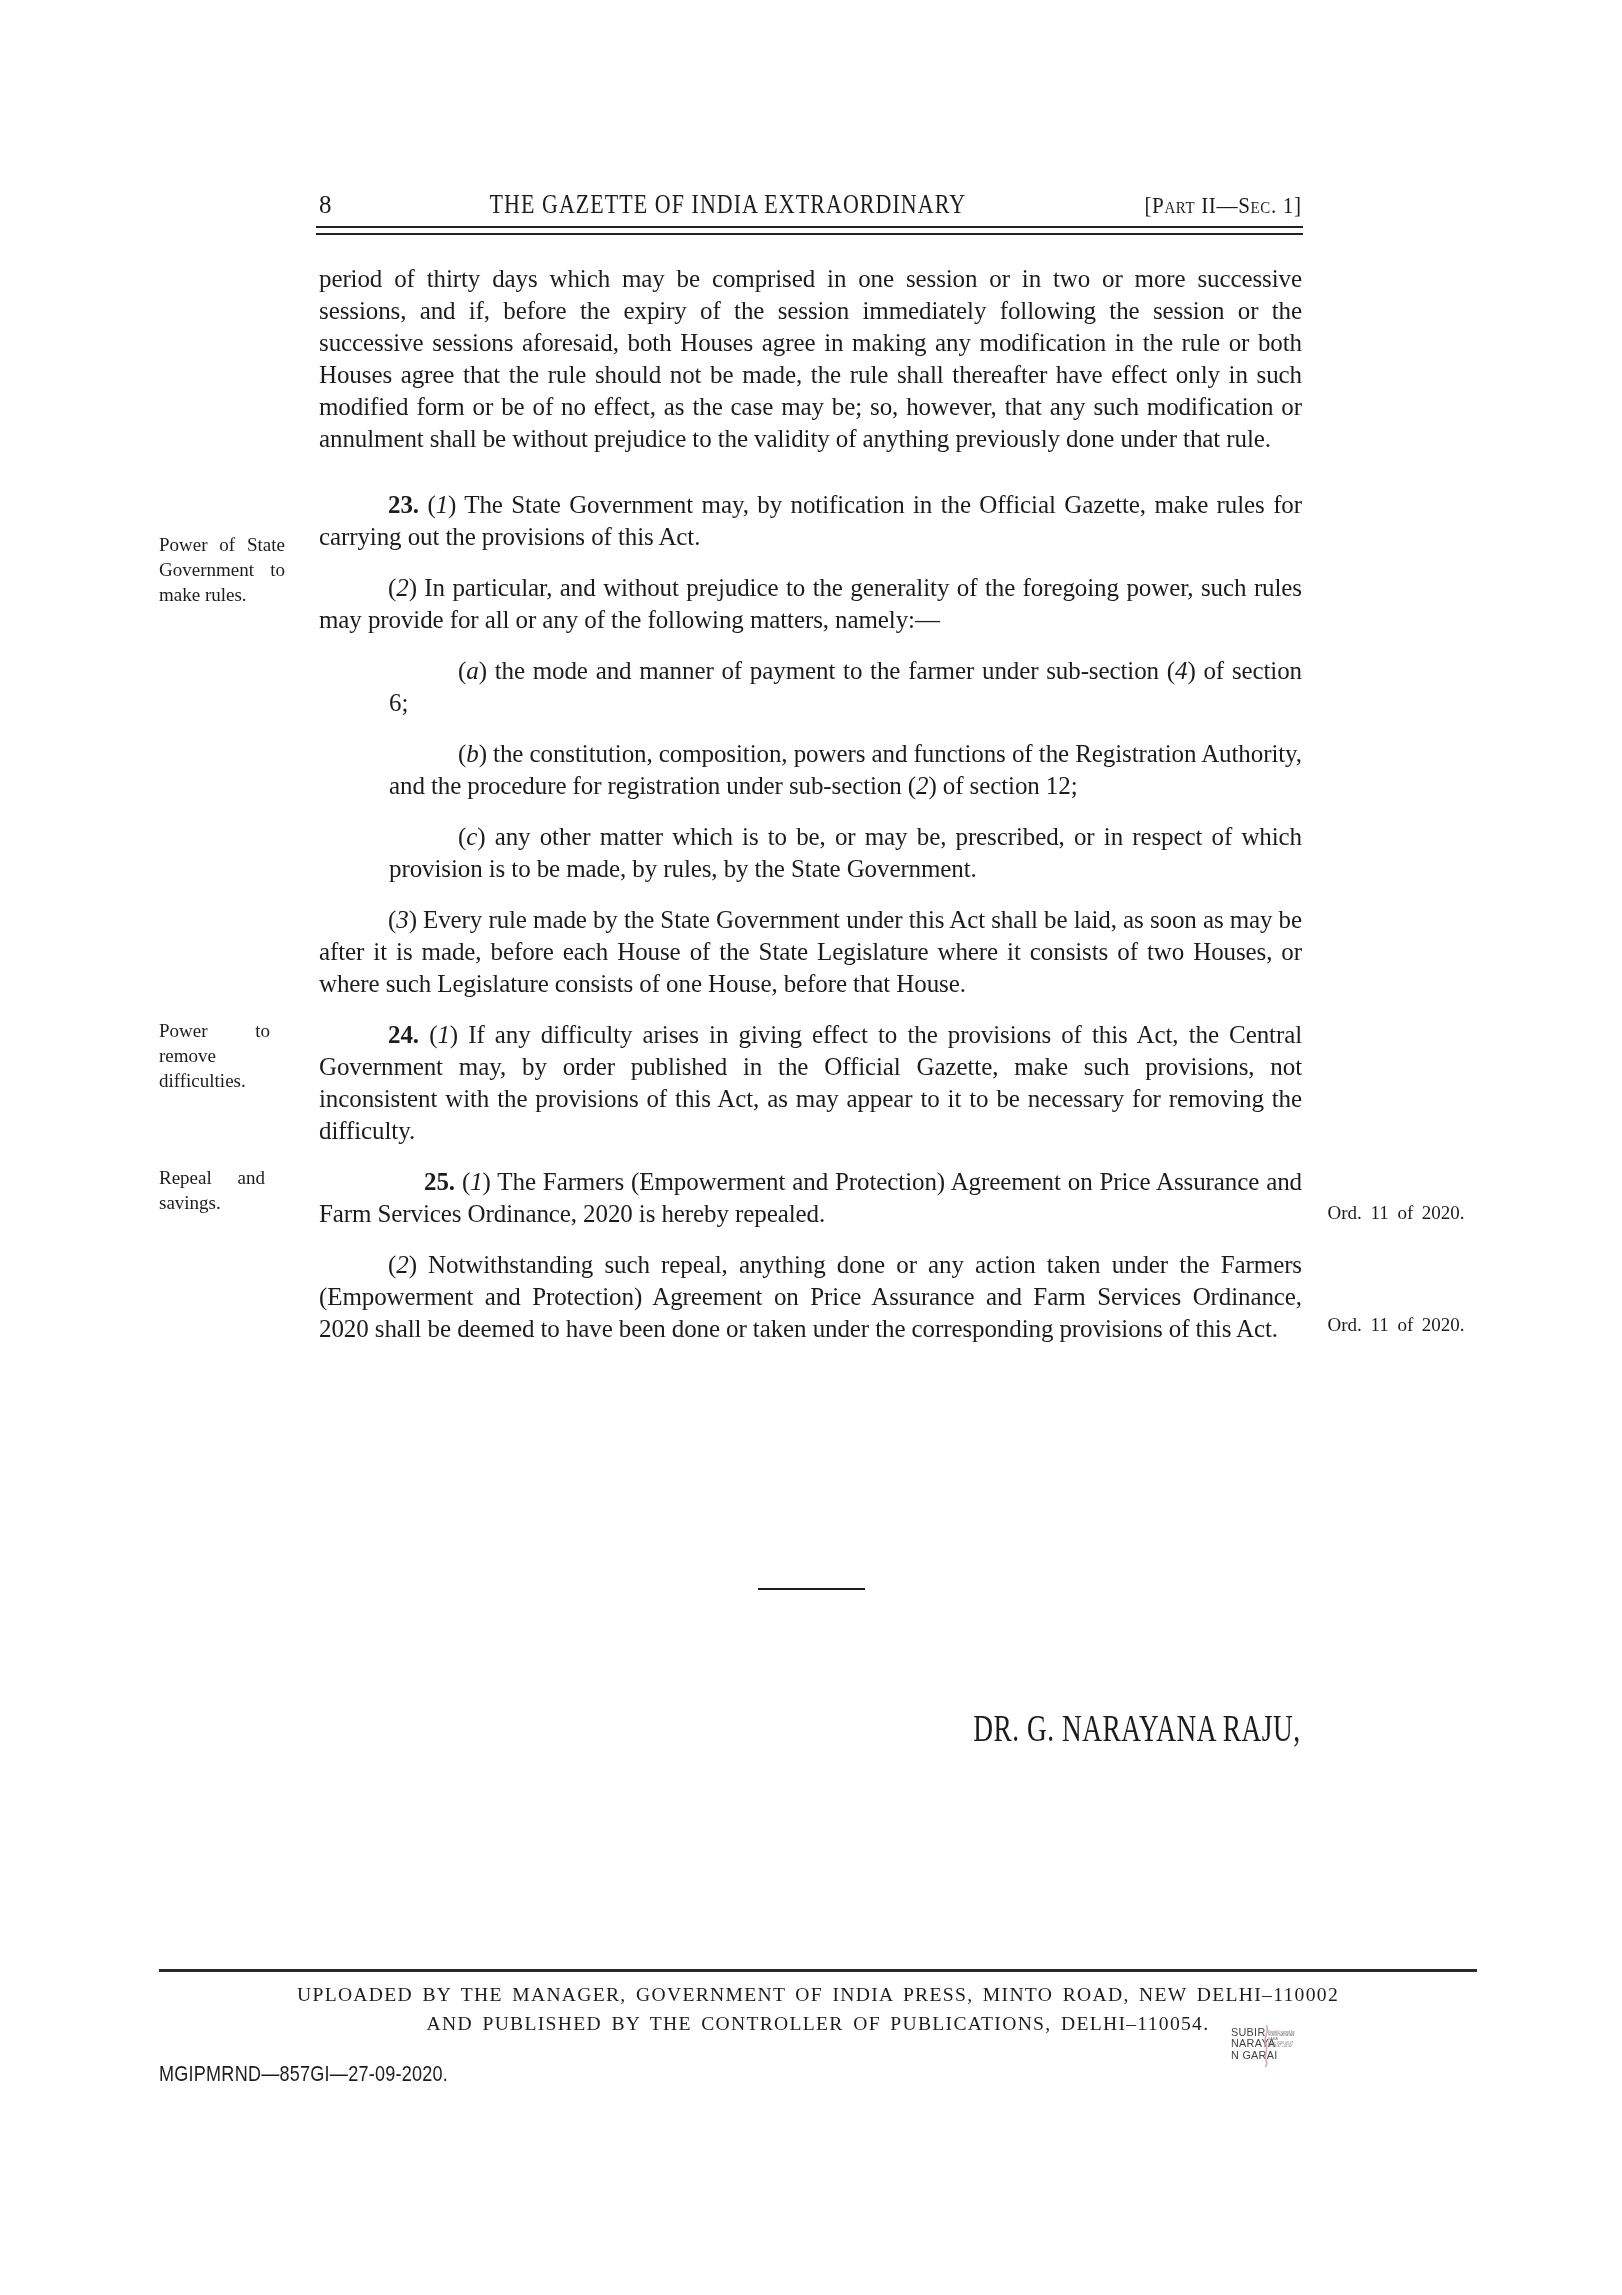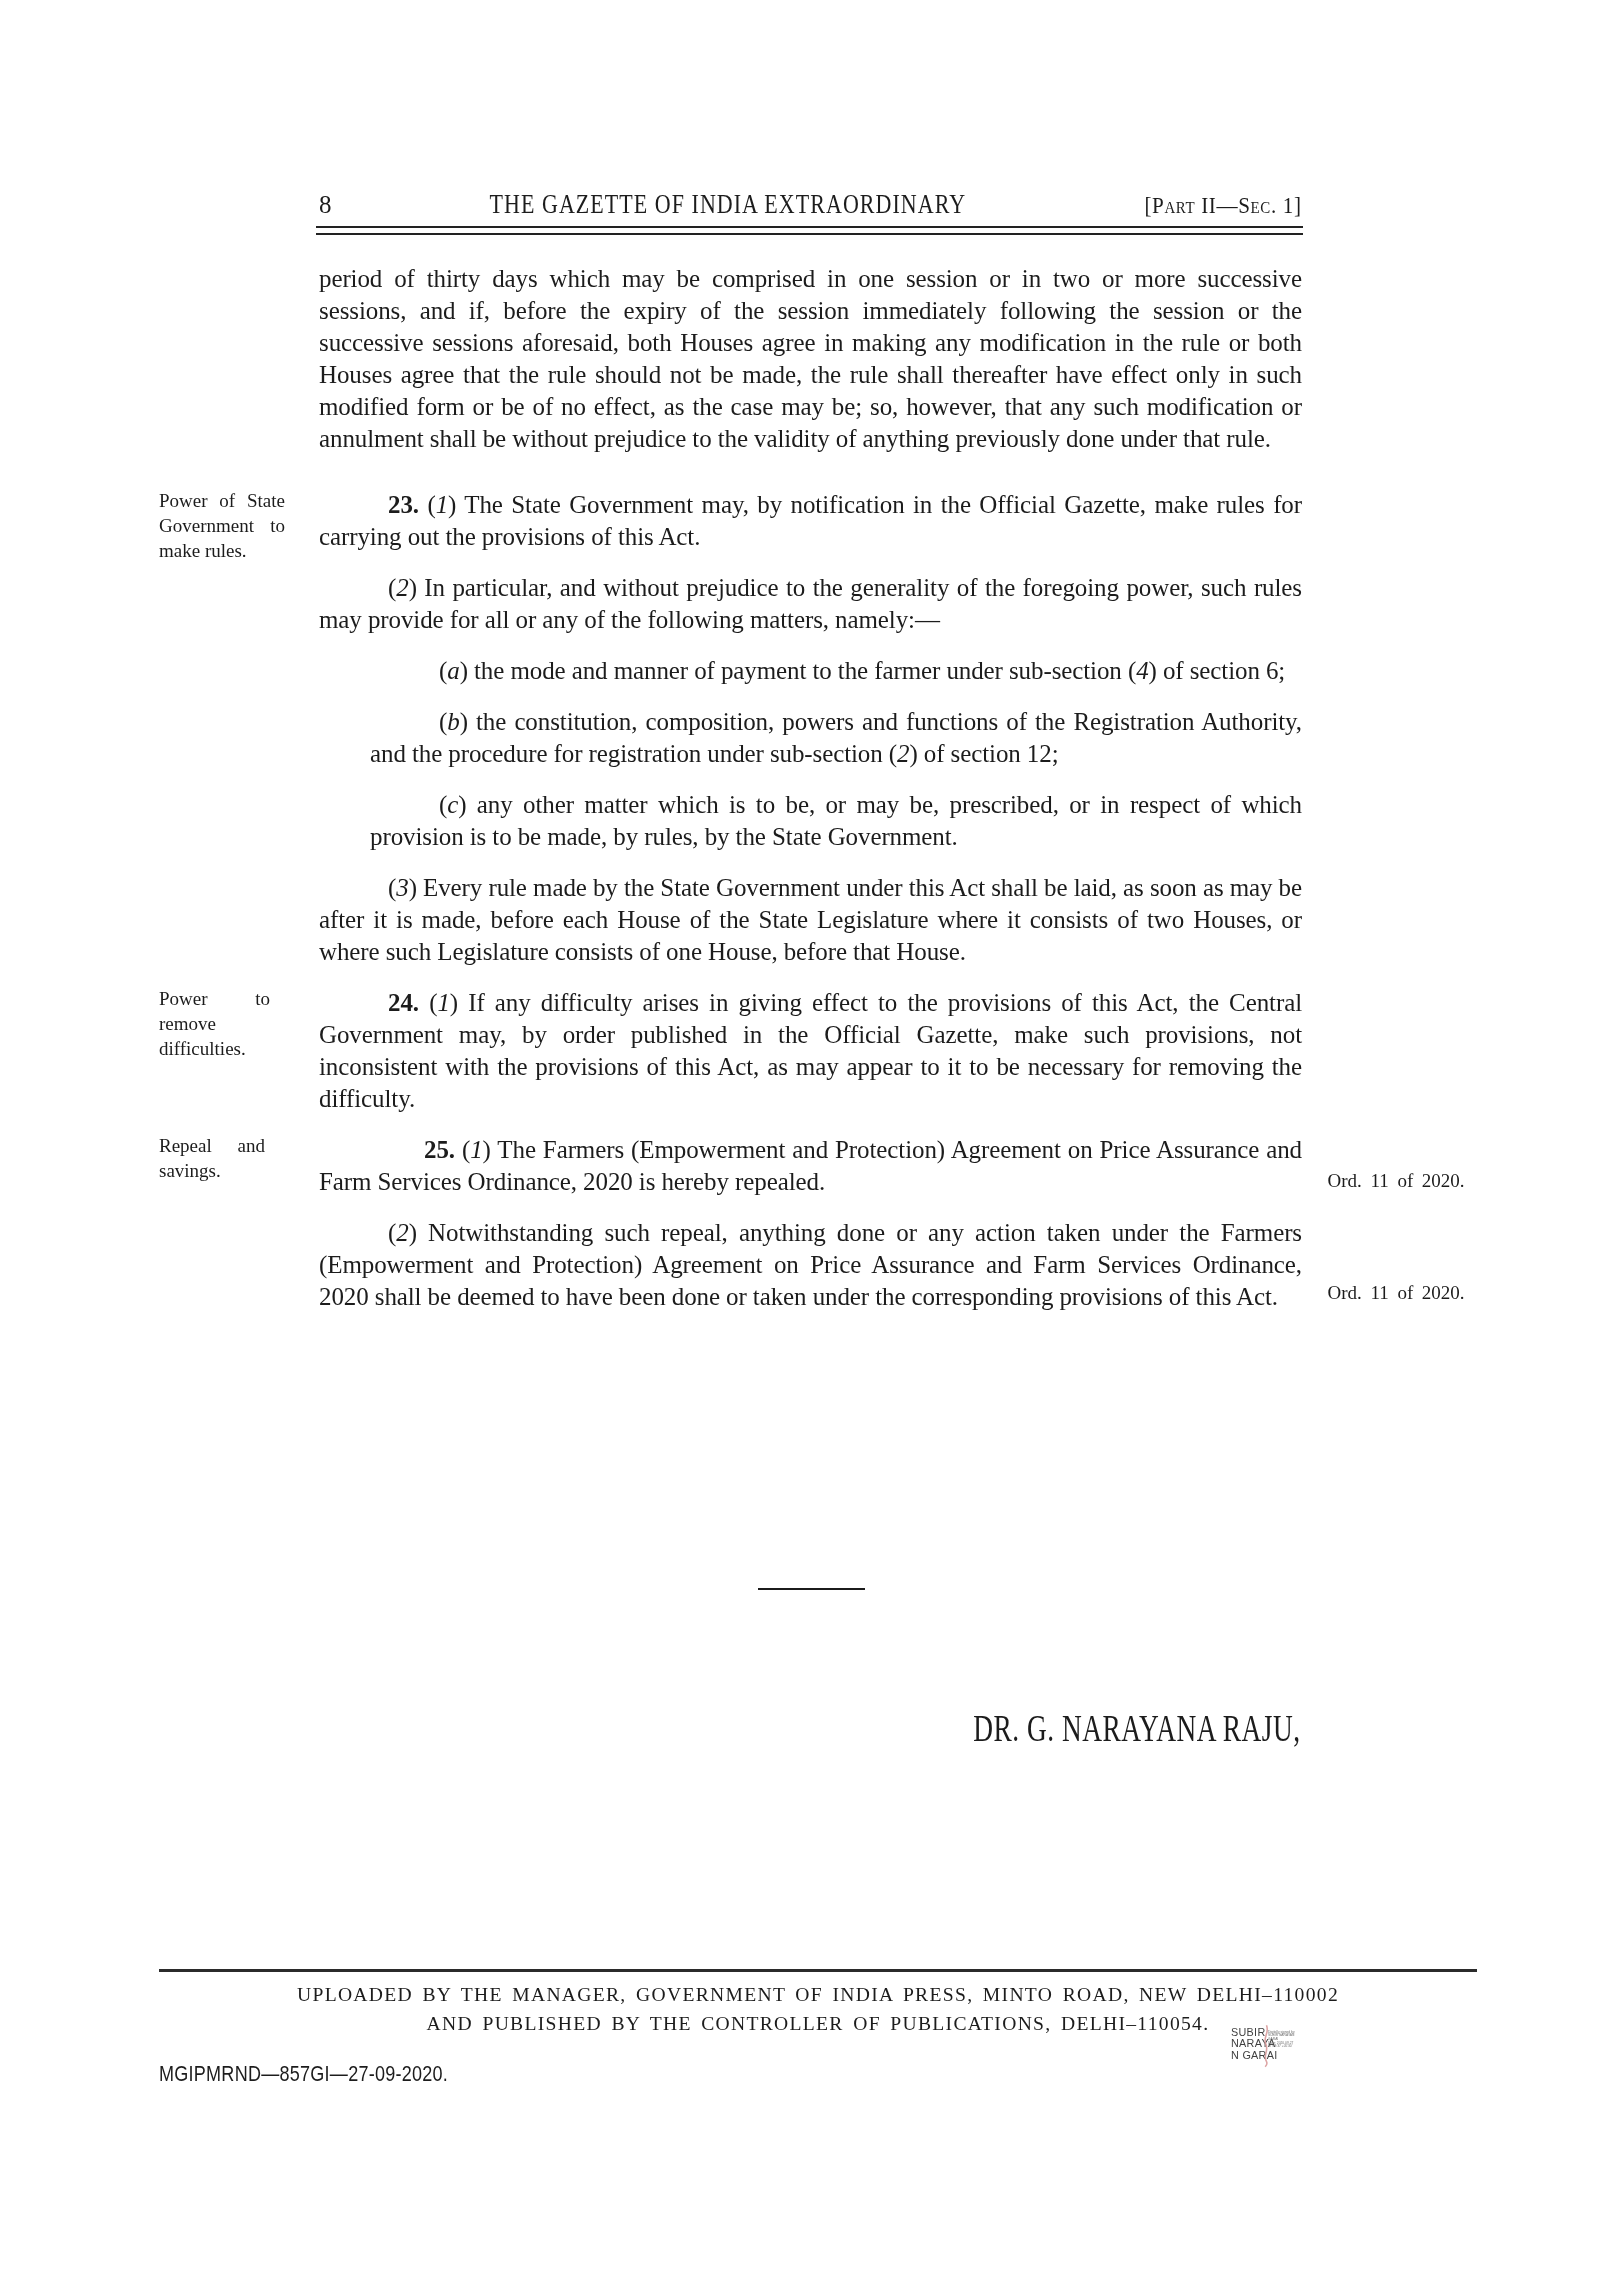--- a/index.html
+++ b/index.html
@@ -15,25 +15,25 @@
   .gazette-title{display:inline-block;font-size:27.5px;letter-spacing:1.3px;transform:scaleX(0.80);transform-origin:center;white-space:nowrap;}
   .part-ref{display:inline-block;font-size:24px;font-variant:small-caps;letter-spacing:0.7px;transform:scaleX(0.88);transform-origin:right;white-space:nowrap;}
   .rule-double{position:absolute;left:316px;top:226px;width:987px;height:5.2px;
     border-top:2px solid #222;border-bottom:2px solid #222;}
   
   .body-col{position:absolute;left:319px;top:263px;width:983px;
     font-size:25px;line-height:32px;text-align:justify;letter-spacing:-0.1px;}
   .body-col p{margin:0 0 19px 0;position:relative;}
   p.end-intro{margin-bottom:34px;}
   p.indent{text-indent:69px;}
-  p.item{margin-left:51px;text-indent:69px;}
+  p.item{margin-left:70px;text-indent:69px;}
   
   .note{position:absolute;font-size:19px;line-height:25px;letter-spacing:0;text-indent:0;display:block;}
   .noteL{left:-160px;top:-1.3px;text-align:justify;}
-  .noteL.w1{width:126px;}
+  .noteL.w1{width:126px;margin-top:44px;}
   .noteL.w2{width:111px;}
   .noteL.w3{width:106px;}
   .noteR{left:calc(100% + 25.5px);width:170px;text-align:left;white-space:nowrap;word-spacing:3.9px;}
   .noteR.r1{top:34px;}
   .noteR.r2{top:63px;}
   
   .divider{position:absolute;left:758px;top:1588px;width:107px;height:2px;background:#1b1b1b;}
   .sig-block{position:absolute;right:321px;top:1706px;text-align:right;}
   .sig-name{font-size:38px;letter-spacing:0.7px;display:inline-block;transform:scaleX(0.72);transform-origin:right;white-space:nowrap;}
   .sig-role{margin-top:3.9px;}

